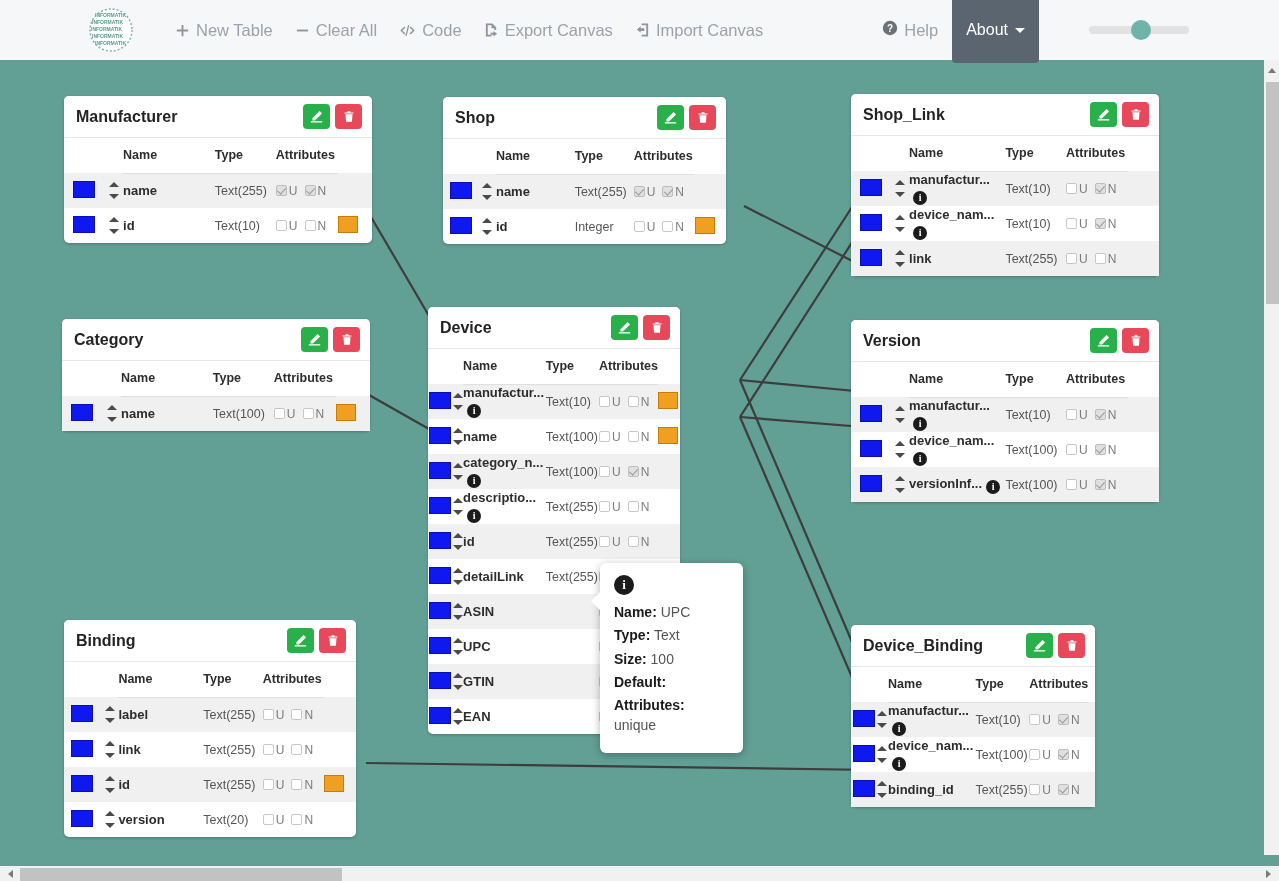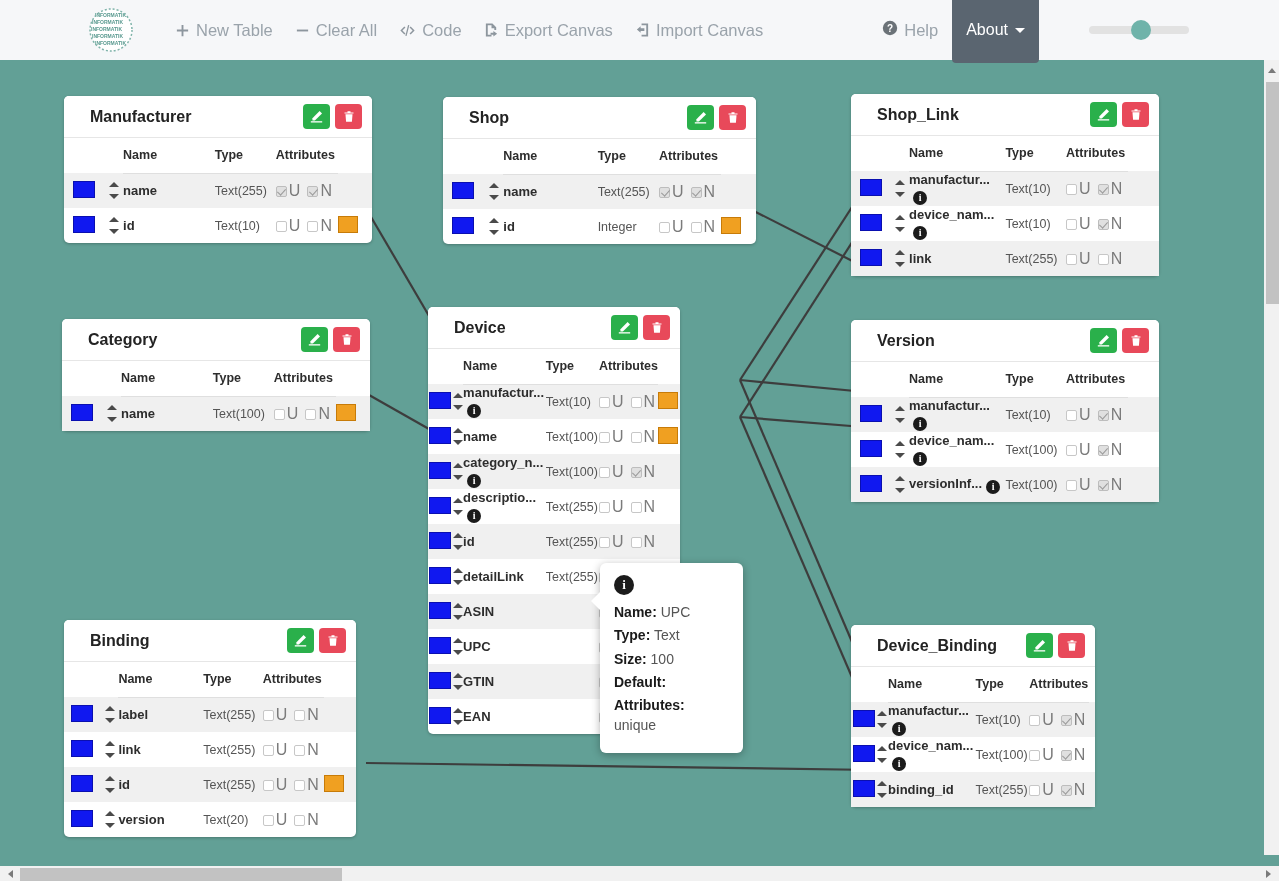--- a/index.html
+++ b/index.html
@@ -47,40 +47,40 @@
   .tbl{
     position:absolute; background:#fff; border-radius:5px; z-index:10;
     box-shadow:0 1px 3px rgba(0,0,0,.25);
     font-size:13px;
   }
   .tbl-head{
     display:flex; align-items:center; padding:8px 10px 8px 12px;
     border-bottom:1px solid #e6e6e6; border-radius:5px 5px 0 0; background:#fff;
     min-height:36px;
   }
-  .tbl-title{ font-weight:bold; font-size:16px; color:#232323; flex:1;margin-left:14px; }
+  .tbl-title{ font-weight:bold; font-size:16px; color:#232323; flex:1; }
   .btn-sq{
     width:27px; height:25px; border-radius:4px; border:0; color:#fff;
     display:inline-flex; align-items:center; justify-content:center;
     cursor:pointer; margin-left:5px;
   }
   .btn-edit{ background:#2ab04b; }
   .btn-del{ background:#e8495a; }
 
   .rows{ display:table; width:100%; border-collapse:collapse; }
   .row{ display:table-row; }
   .row.hdr span{ font-weight:bold; color:#2d2d2d; padding:4px 0 5px; font-size:12.5px;}
   .row.alt{ background:#f0f0f0; }
   .row.hdr{ background:#fff; }
   .cell{ display:table-cell; vertical-align:middle; height:35px; }
   .c-sq{ width:42px; text-align:center; position:relative; }
   .c-ar{ width:20px; }
   .c-nm{ width:98px; font-weight:bold; color:#2d2d2d; }
   .c-ty{ width:62px; color:#555; font-size:12.5px; }
-  .c-at{ width:62px; color:#7b7b7b; font-size:16px; white-space:nowrap;}
+  .c-at{ width:62px; color:#7b7b7b; font-size:12px; white-space:nowrap;}
   .c-out{ width:36px; position:relative; }
   .row.hdr .c-nm, .row.hdr .c-ty, .row.hdr .c-at{ border-bottom:1px solid #dfdfdf; }
 
   .sq-blue{
     display:inline-block; width:22px; height:17px; background:#1018f0;
     border:1px solid #0a0fb0; cursor:pointer;
   }
   .sq-orange{
     display:inline-block; width:20px; height:17px; background:#f0a021;
     border:1px solid #c77b08; cursor:pointer;
@@ -291,21 +291,21 @@
                 <span class="ar-dn"></span>
               </span>
             </span>
             <span class="cell c-nm">id</span>
             <span class="cell c-ty">Text(10)</span>
             <span class="cell c-at"><span class="chk"></span><span class="at-lbl">U</span><span class="chk"></span><span>N</span></span>
             <span class="cell c-out"><span class="sq-orange"></span></span>
           </div>
         </div>
       </div>
-      <div class="tbl" style="left: 443px; top: 37px; width: 313px;">
+      <div class="tbl" style="left: 443px; top: 37px; width: 283px;">
         <div class="tbl-head">
           <span class="tbl-title">Shop</span>
           <button class="btn-sq btn-edit">
             <svg width="13" height="13" viewBox="0 0 16 16">
               <path d="M11.8 1.2 14.8 4.2 6 13H3v-3z" fill="#fff"></path>
               <path d="M1 14.6h14" stroke="#fff" stroke-width="1.6"></path>
             </svg>
           </button>
           <button class="btn-sq btn-del">
             <svg width="12" height="13" viewBox="0 0 16 16">

